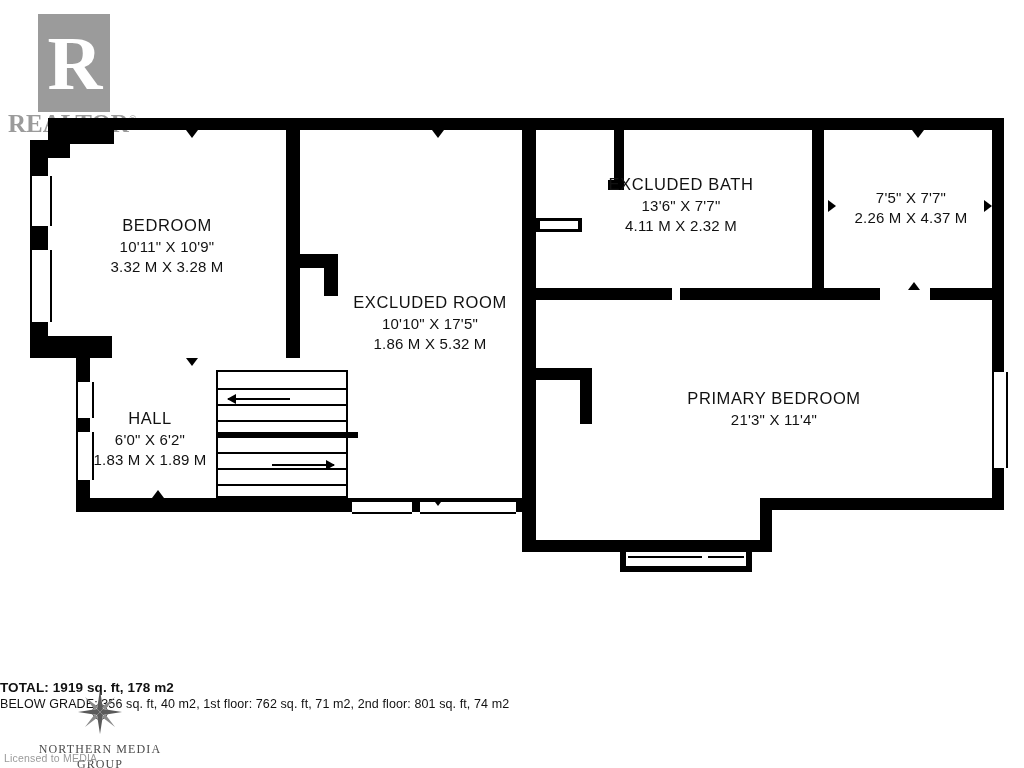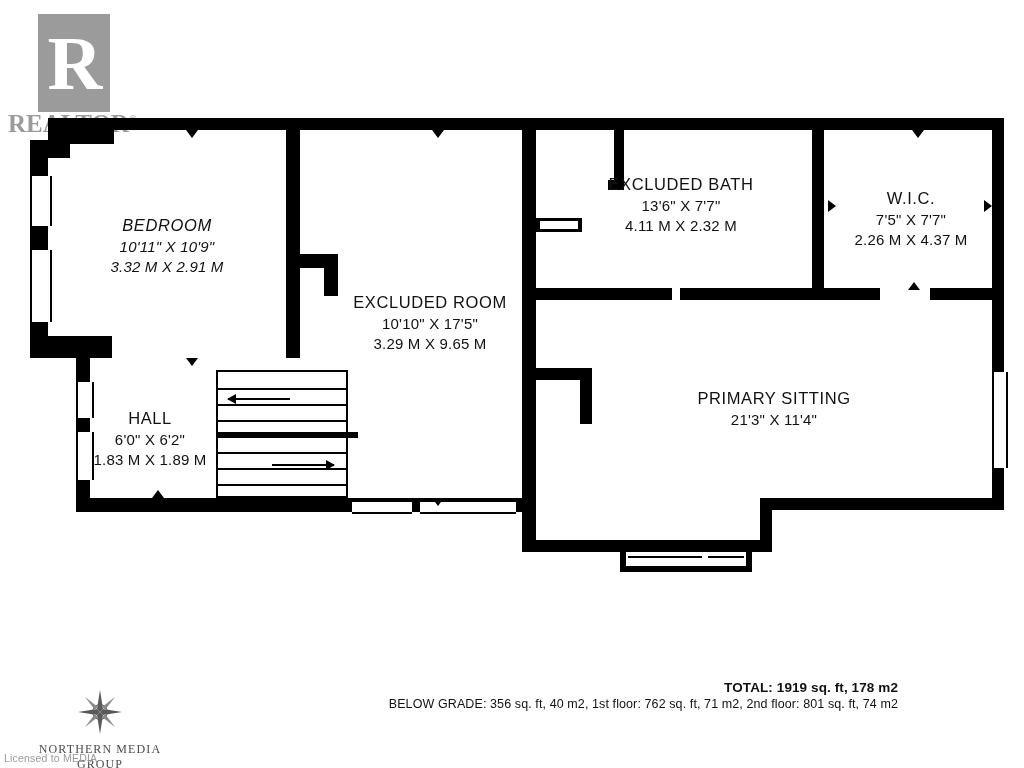--- a/index.html
+++ b/index.html
@@ -166,23 +166,22 @@
     border-bottom: 6px solid transparent;
     border-left: 8px solid #000;
   }
 
   
   .footer {
     position: absolute;
     left: 0;
     top: 680px;
     width: 854px;
-    text-align: right;
+    text-align: left;
     color: #111;
-    margin-left: 44px;
   }
   .footer .total {
     font-size: 13.5px;
     font-weight: bold;
     letter-spacing: 0.1px;
   }
   .footer .line {
     font-size: 12.5px;
     letter-spacing: 0.1px;
     margin-top: 2px;
@@ -309,52 +308,51 @@
     <div class="tread" style="top:48px;"></div>
     <div class="tread" style="top:64px;"></div>
     <div class="tread" style="top:80px;"></div>
     <div class="tread" style="top:96px;"></div>
     <div class="tread" style="top:112px;"></div>
   </div>
   <div class="wall" style="left:216px; top:432px; width:142px; height:6px;"></div>
   <div class="stair-arrow left" style="left:228px; top:398px; width:62px;"></div>
   <div class="stair-arrow" style="left:272px; top:464px; width:62px;"></div>
 
-  <div class="room-label" style="left:62px; top:215px; width:210px;font-style:italic;">
+  <div class="room-label" style="left:62px; top:215px; width:210px;">
     <span class="rname">BEDROOM</span>
     <span class="rdim">10'11" X 10'9"</span>
-    <span class="rdim">3.32 M X 2.91 M</span>
+    <span class="rdim">3.32 M X 3.28 M</span>
   </div>
 
   <div class="room-label" style="left:330px; top:292px; width:200px;">
     <span class="rname">EXCLUDED ROOM</span>
     <span class="rdim">10'10" X 17'5"</span>
-    <span class="rdim">3.29 M X 9.65 M</span>
+    <span class="rdim">1.86 M X 5.32 M</span>
   </div>
 
   <div class="room-label" style="left:52px; top:408px; width:196px;">
     <span class="rname">HALL</span>
     <span class="rdim">6'0" X 6'2"</span>
     <span class="rdim">1.83 M X 1.89 M</span>
   </div>
 
   <div class="room-label" style="left:576px; top:174px; width:210px;">
     <span class="rname">EXCLUDED BATH</span>
     <span class="rdim">13'6" X 7'7"</span>
     <span class="rdim">4.11 M X 2.32 M</span>
   </div>
 
   <div class="room-label" style="left:828px; top:188px; width:166px;">
-    <span class="rname">W.I.C.</span>
     <span class="rdim">7'5" X 7'7"</span>
     <span class="rdim">2.26 M X 4.37 M</span>
   </div>
 
   <div class="room-label" style="left:656px; top:388px; width:236px;">
-    <span class="rname">PRIMARY SITTING</span>
+    <span class="rname">PRIMARY BEDROOM</span>
     <span class="rdim">21'3" X 11'4"</span>
   </div>
 
   <div class="footer">
     <div class="total">TOTAL: 1919 sq. ft, 178 m2</div>
     <div class="line">BELOW GRADE: 356 sq. ft, 40 m2, 1st floor: 762 sq. ft, 71 m2, 2nd floor: 801 sq. ft, 74 m2</div>
   </div>
 
   <div class="nmg">
     <div class="compass">

